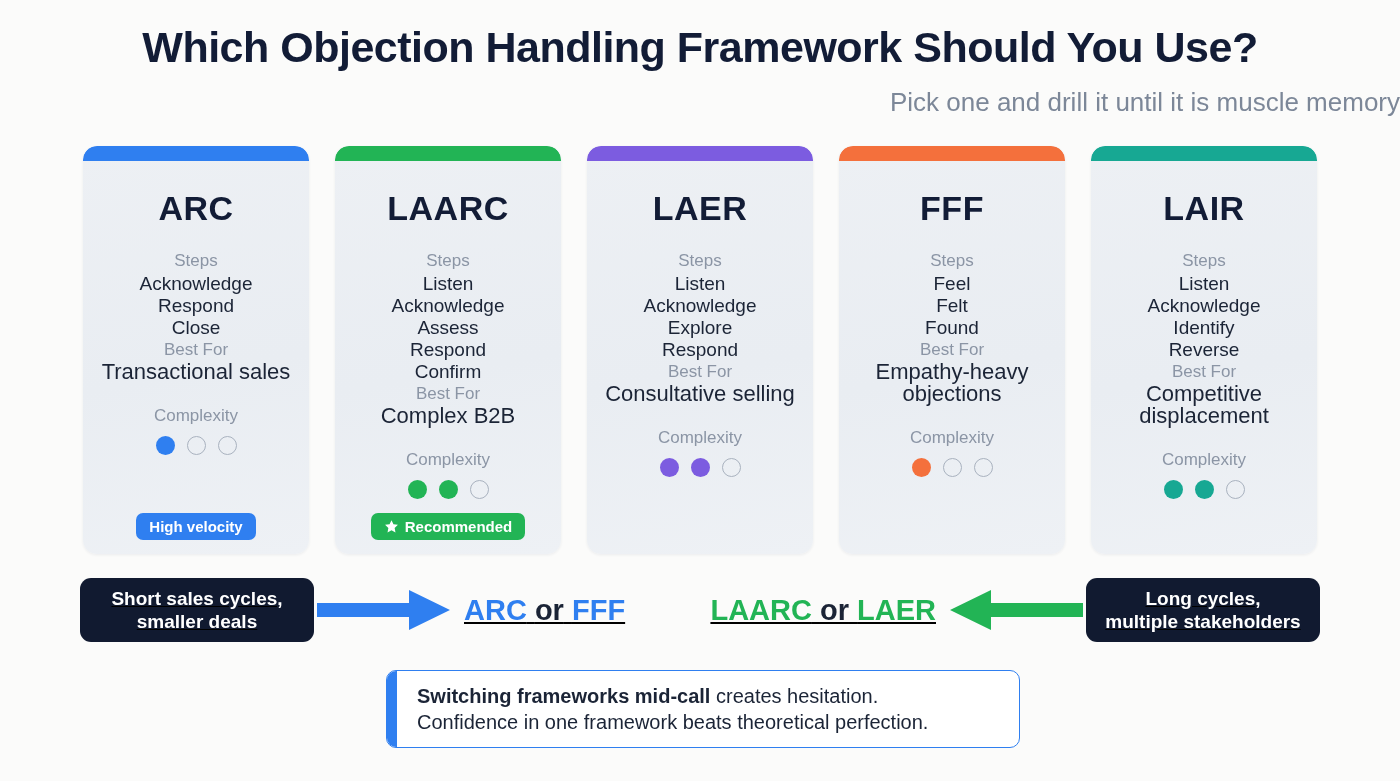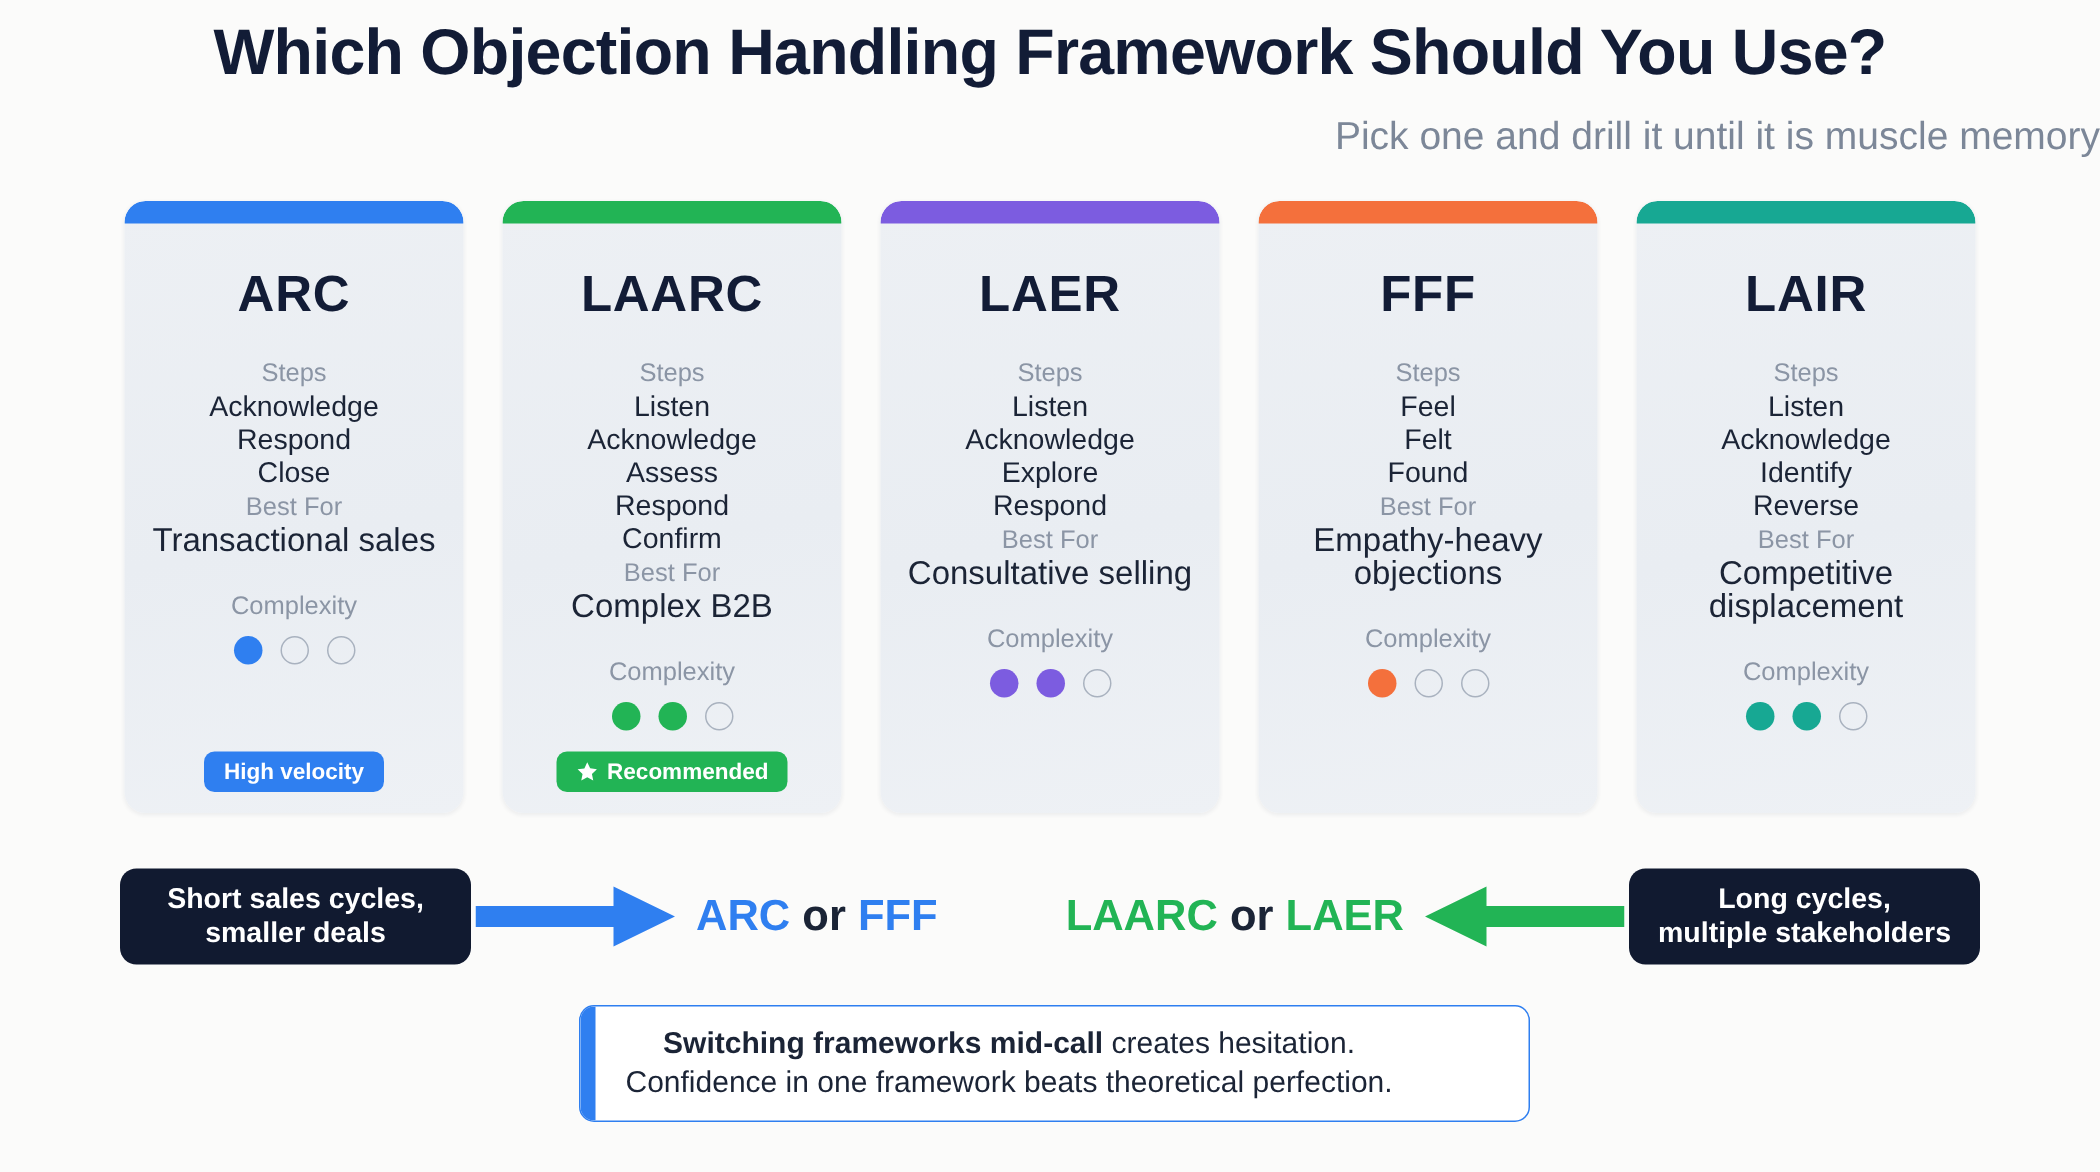--- a/index.html
+++ b/index.html
@@ -7,21 +7,21 @@
   body {
     width: 1400px;
     height: 781px;
     background: #fbfbfa;
     font-family: "Liberation Sans", sans-serif;
     overflow: hidden;
     position: relative;
   }
 
   
-  .header { text-align: center; padding-top: 12px; }
+  .header { text-align: center; padding-top: 24px; }
 
   .page-title {
     font-size: 43px;
     font-weight: bold;
     color: #121c36;
     letter-spacing: -0.5px;
     line-height: 1.1;
   }
 
   .page-subtitle {
@@ -133,22 +133,23 @@
 
   .badge-spacer { margin-top: auto; height: 0; }
 
   
   .decision-row {
     position: absolute;
     left: 0; right: 0;
     top: 578px;
     height: 66px;
     display: flex;
-    align-items: center;
+    align-items: flex-start;
     padding: 0 80px;
+    text-decoration: underline;
   }
 
   .pill {
     background: #111a30;
     color: #ffffff;
     border-radius: 11px;
     width: 234px;
     height: 64px;
     display: flex;
     flex-direction: column;
@@ -358,19 +359,19 @@
         <path id="arrow-left-path" d="M134,15 L42,15 L42,2 L1,22 L42,42 L42,29 L134,29 Z" fill="#22b455"></path>
       </svg>
     </div>
     <div class="pill">
       <span>Long cycles,</span>
       <span>multiple stakeholders</span>
     </div>
   </div>
 </div>
 
-<div class="callout" style="border-color: rgb(47, 127, 240); text-align: center;">
+<div class="callout" style="border-color: rgb(47, 127, 240);">
   <div class="callout-bar" style="background: rgb(47, 127, 240);"></div>
   <div class="callout-text">
     <div><b>Switching frameworks mid-call</b><span id="callout-rest"> creates hesitation.</span></div>
     <div>Confidence in one framework beats theoretical perfection.</div>
   </div>
 </div>
 
 </body></html>

